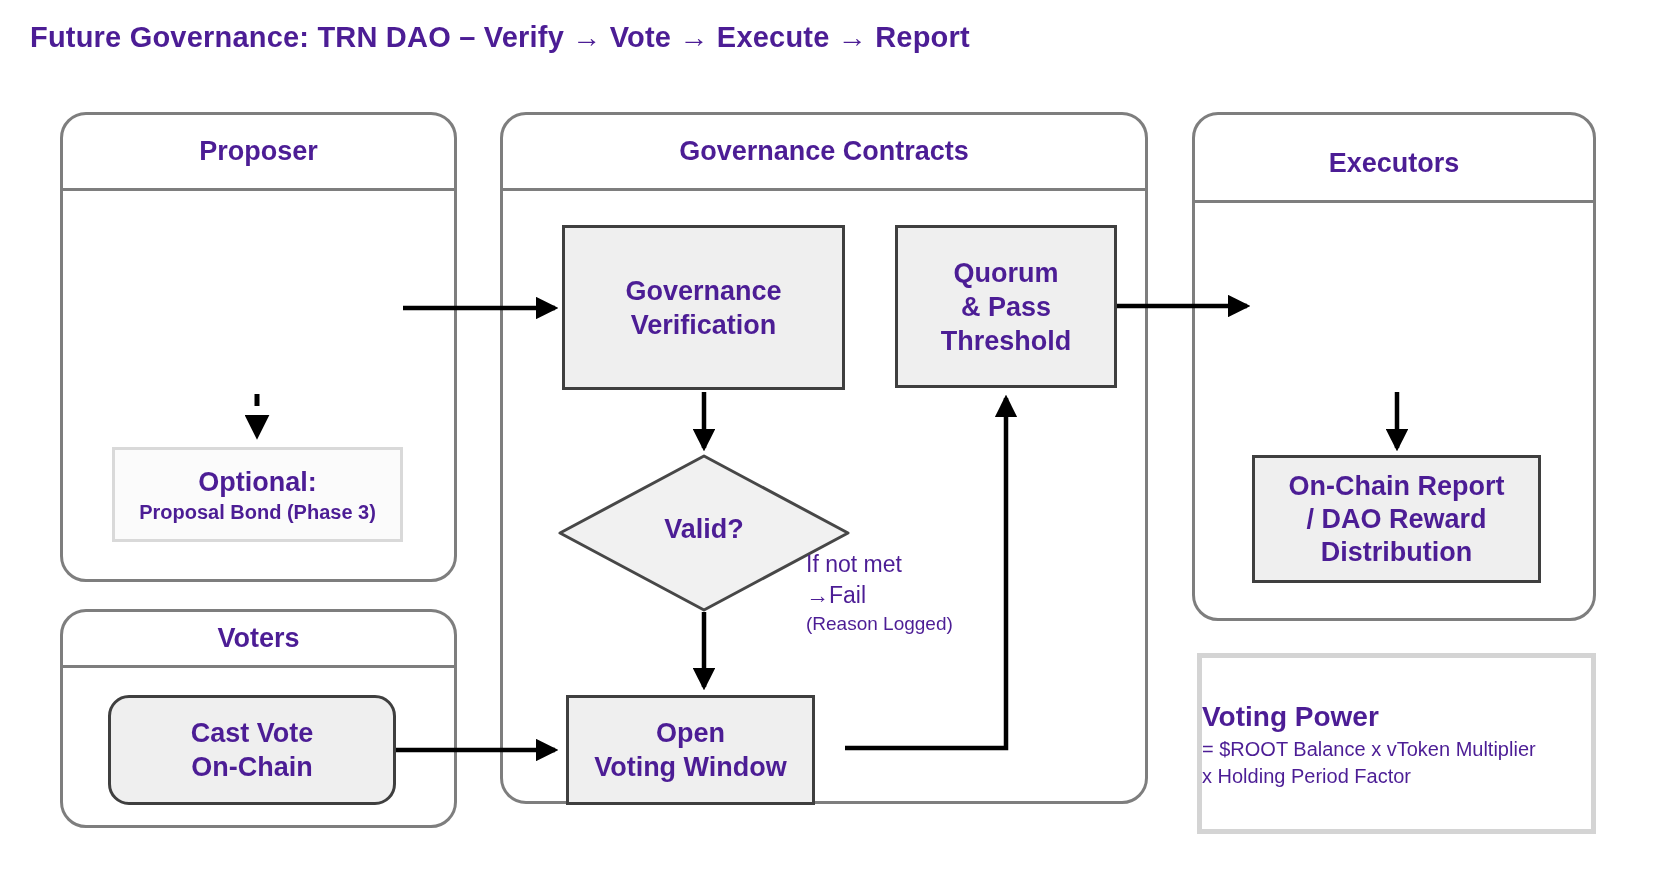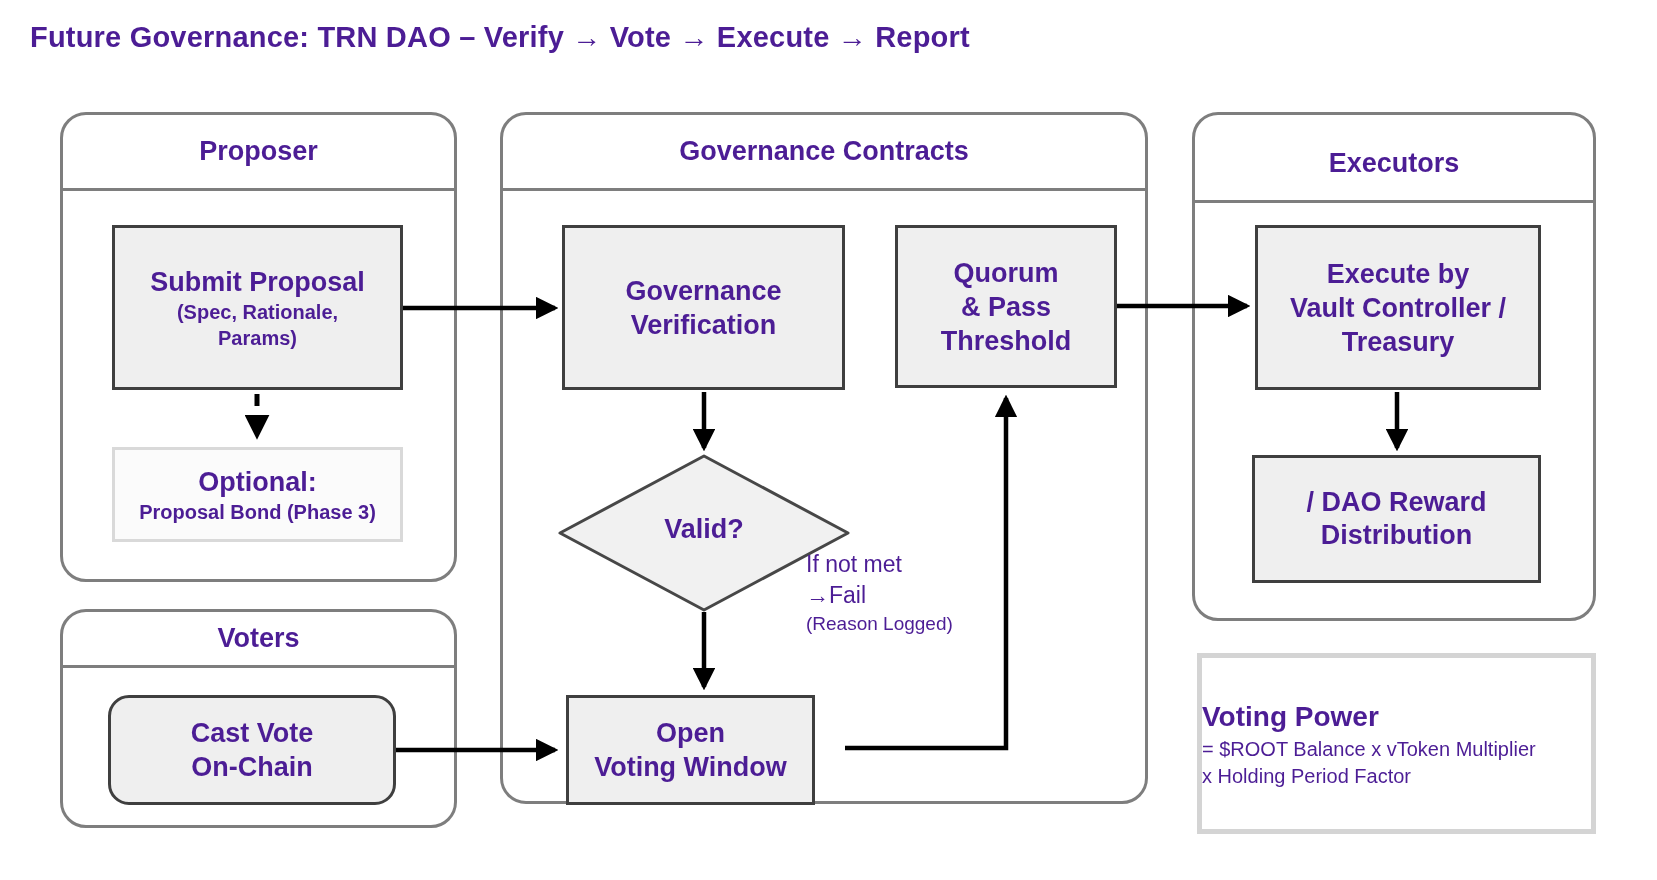--- a/index.html
+++ b/index.html
@@ -69,27 +69,20 @@
   </div>
 
   <div class="group" style="left:1192px; top:112px; width:404px; height:509px;">
     <div class="group-header" style="height:76px;margin-top:12px;">Executors</div>
   </div>
 
   <div class="group" style="left:60px; top:609px; width:397px; height:219px;">
     <div class="group-header" style="height:56px;">Voters</div>
   </div>
 
-  <div class="node" style="left:112px; top:225px; width:291px; height:165px;">
-    <div class="node-title">Submit Proposal</div>
-    <div class="node-sub">
-      <span class="ln">(Spec, Rationale,</span>
-      <span class="ln">Params)</span>
-    </div>
-  </div>
 
   <div class="node light" style="left:112px; top:447px; width:291px; height:95px;">
     <div class="node-title">Optional:</div>
     <div class="node-sub">Proposal Bond (Phase 3)</div>
   </div>
 
   <div class="node" style="left:108px; top:695px; width:288px; height:110px;border-radius:21px;">
     <div class="node-title">
       <span class="ln">Cast Vote</span>
       <span class="ln">On-Chain</span>
@@ -111,30 +104,24 @@
     </div>
   </div>
 
   <div class="node" style="left:566px; top:695px; width:249px; height:110px;">
     <div class="node-title">
       <span class="ln">Open</span>
       <span class="ln">Voting Window</span>
     </div>
   </div>
 
-  <div class="node" style="left:1255px; top:225px; width:286px; height:165px;">
-    <div class="node-title">
-      <span class="ln">Execute by</span>
-      <span class="ln">Vault Controller /</span>
-      <span class="ln">Treasury</span>
-    </div>
-  </div>
 
   <div class="node" style="left:1252px; top:455px; width:289px; height:128px;">
     <div class="node-title" style="line-height:33px;">
+      <span class="ln">On-Chain Report</span>
       <span class="ln">/ DAO Reward</span>
       <span class="ln">Distribution</span>
     </div>
   </div>
 
   <div class="valid-label">Valid?</div>
 
   <div class="annotation">
     <span class="ln">If not met</span>
     <span class="ln">→Fail</span>

